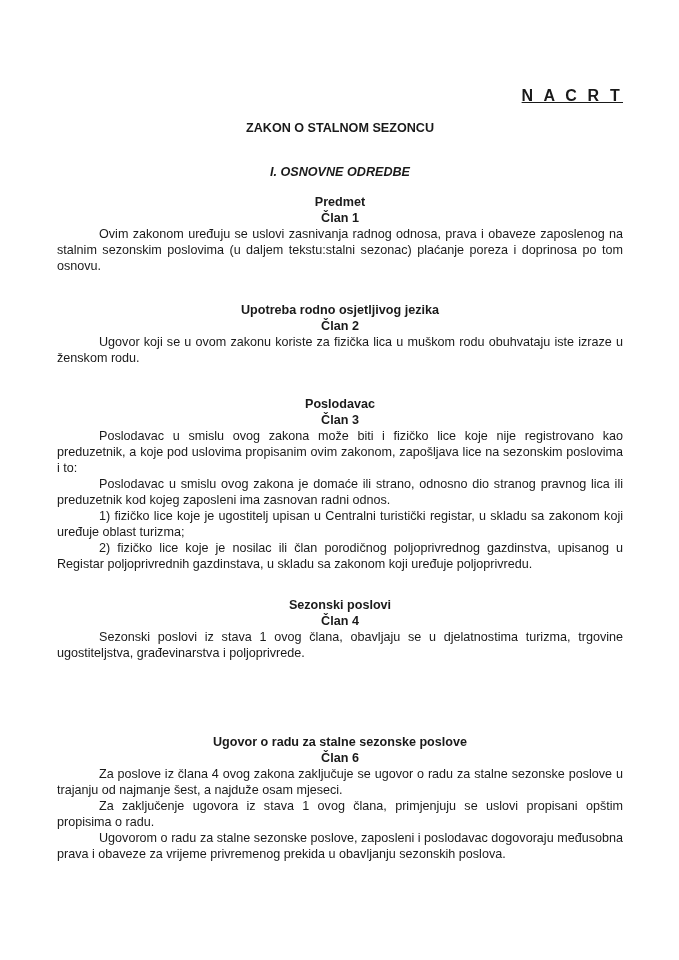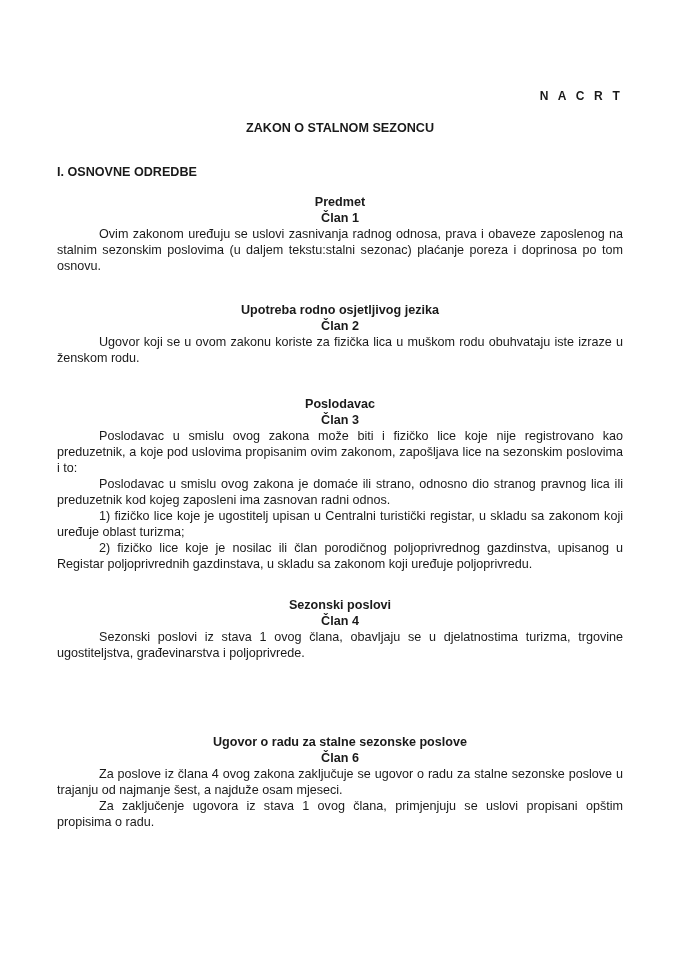--- a/index.html
+++ b/index.html
@@ -4,29 +4,29 @@
   <style>
     html, body { margin: 0; padding: 0; background: #ffffff; }
     body { width: 679px; height: 960px; overflow: hidden; position: relative; }
     .page {
       position: absolute; left: 57px; top: 0; width: 566px;
       font-family: "Liberation Sans", sans-serif;
       color: #1a1a1a; font-size: 12.6px; line-height: 16px;
     }
     .nacrt {
       position: absolute; right: 0; top: 88px;
-      font-weight: bold; letter-spacing: 3.2px; font-size: 12px;
+      font-weight: bold; letter-spacing: 3.2px; font-size: 16px; text-decoration: underline;
     }
     .doc-title {
       position: absolute; left: 0; width: 100%; top: 120px;
       text-align: center; font-weight: bold;
     }
     .chapter {
       position: absolute; left: 0; width: 100%; top: 164px;
-      font-weight: bold;
+      text-align: center; font-weight: bold; font-style: italic;
     }
     .article { position: absolute; left: 0; width: 100%; }
     .art-head { text-align: center; font-weight: bold; }
     .art-body { margin-top: 0; }
     .p { text-align: justify; text-indent: 42px; margin: 0; }
     #a1 { top: 194px; }
     #a2 { top: 302px; }
     #a3 { top: 396px; }
     #a4 { top: 597px; }
     #a5 { top: 734px; }
@@ -73,15 +73,16 @@
       <p class="p">Sezonski poslovi iz stava 1 ovog člana, obavljaju se u djelatnostima turizma, trgovine ugostiteljstva, građevinarstva i poljoprivrede.</p>
     </div>
   </div>
 
   <div class="article" id="a5">
     <div class="art-head">Ugovor o radu za stalne sezonske poslove</div>
     <div class="art-head">Član 6</div>
     <div class="art-body">
       <p class="p">Za poslove iz člana 4 ovog zakona zaključuje se ugovor o radu za stalne sezonske poslove u trajanju od najmanje šest, a najduže osam mjeseci.</p>
       <p class="p">Za zaključenje ugovora iz stava 1 ovog člana, primjenjuju se uslovi propisani opštim propisima o radu.</p>
+      <p class="p">Ugovorom o radu za stalne sezonske poslove, zaposleni i poslodavac dogovoraju međusobna prava i obaveze za vrijeme privremenog prekida u obavljanju sezonskih poslova.</p>
     </div>
   </div>
 </div>
 
 </body></html>

